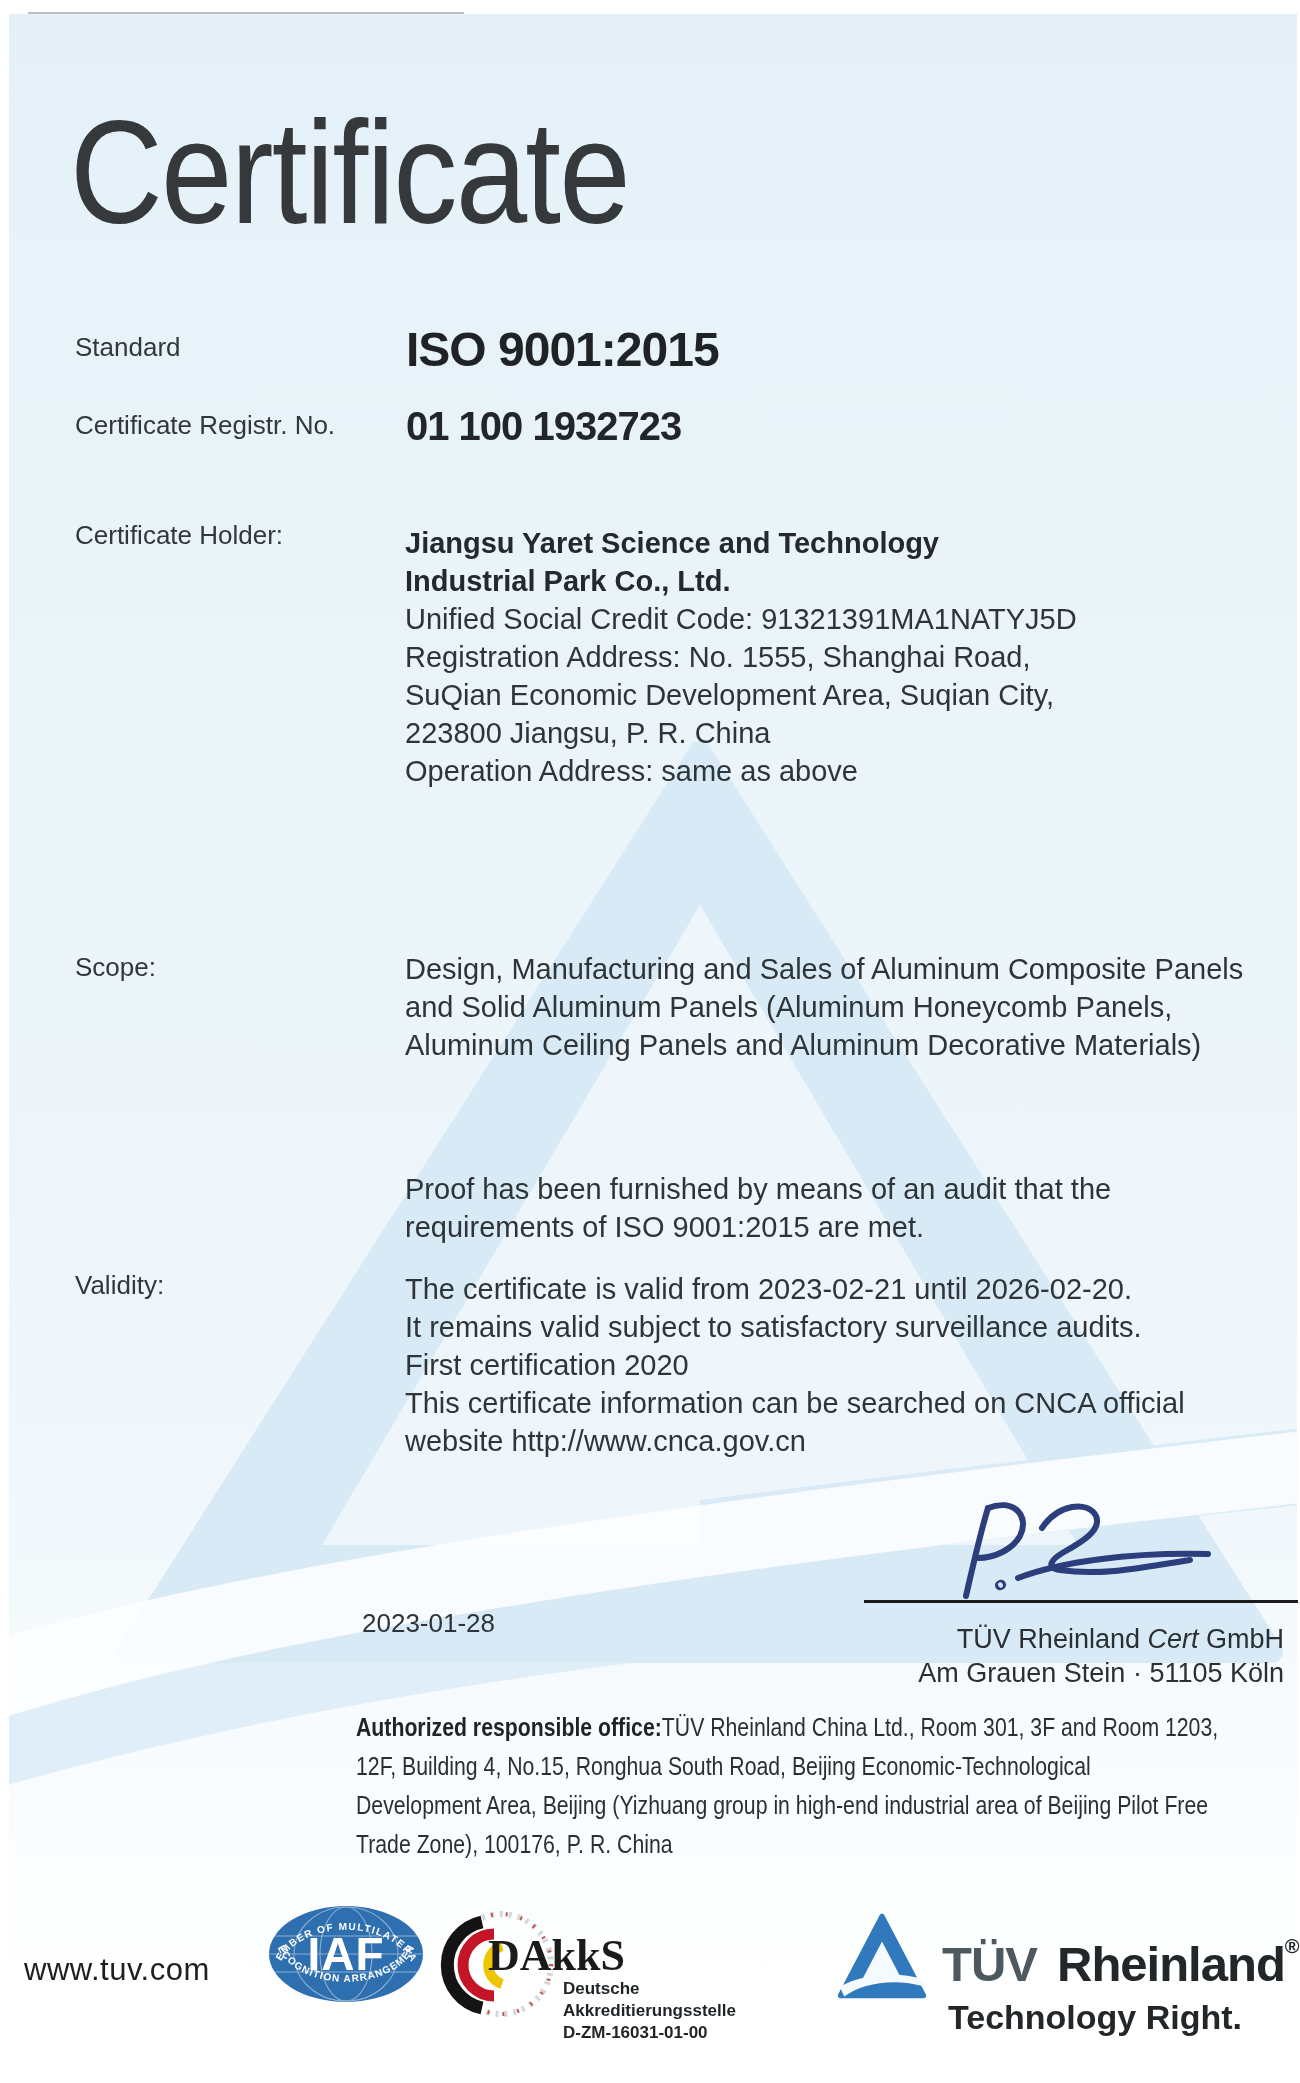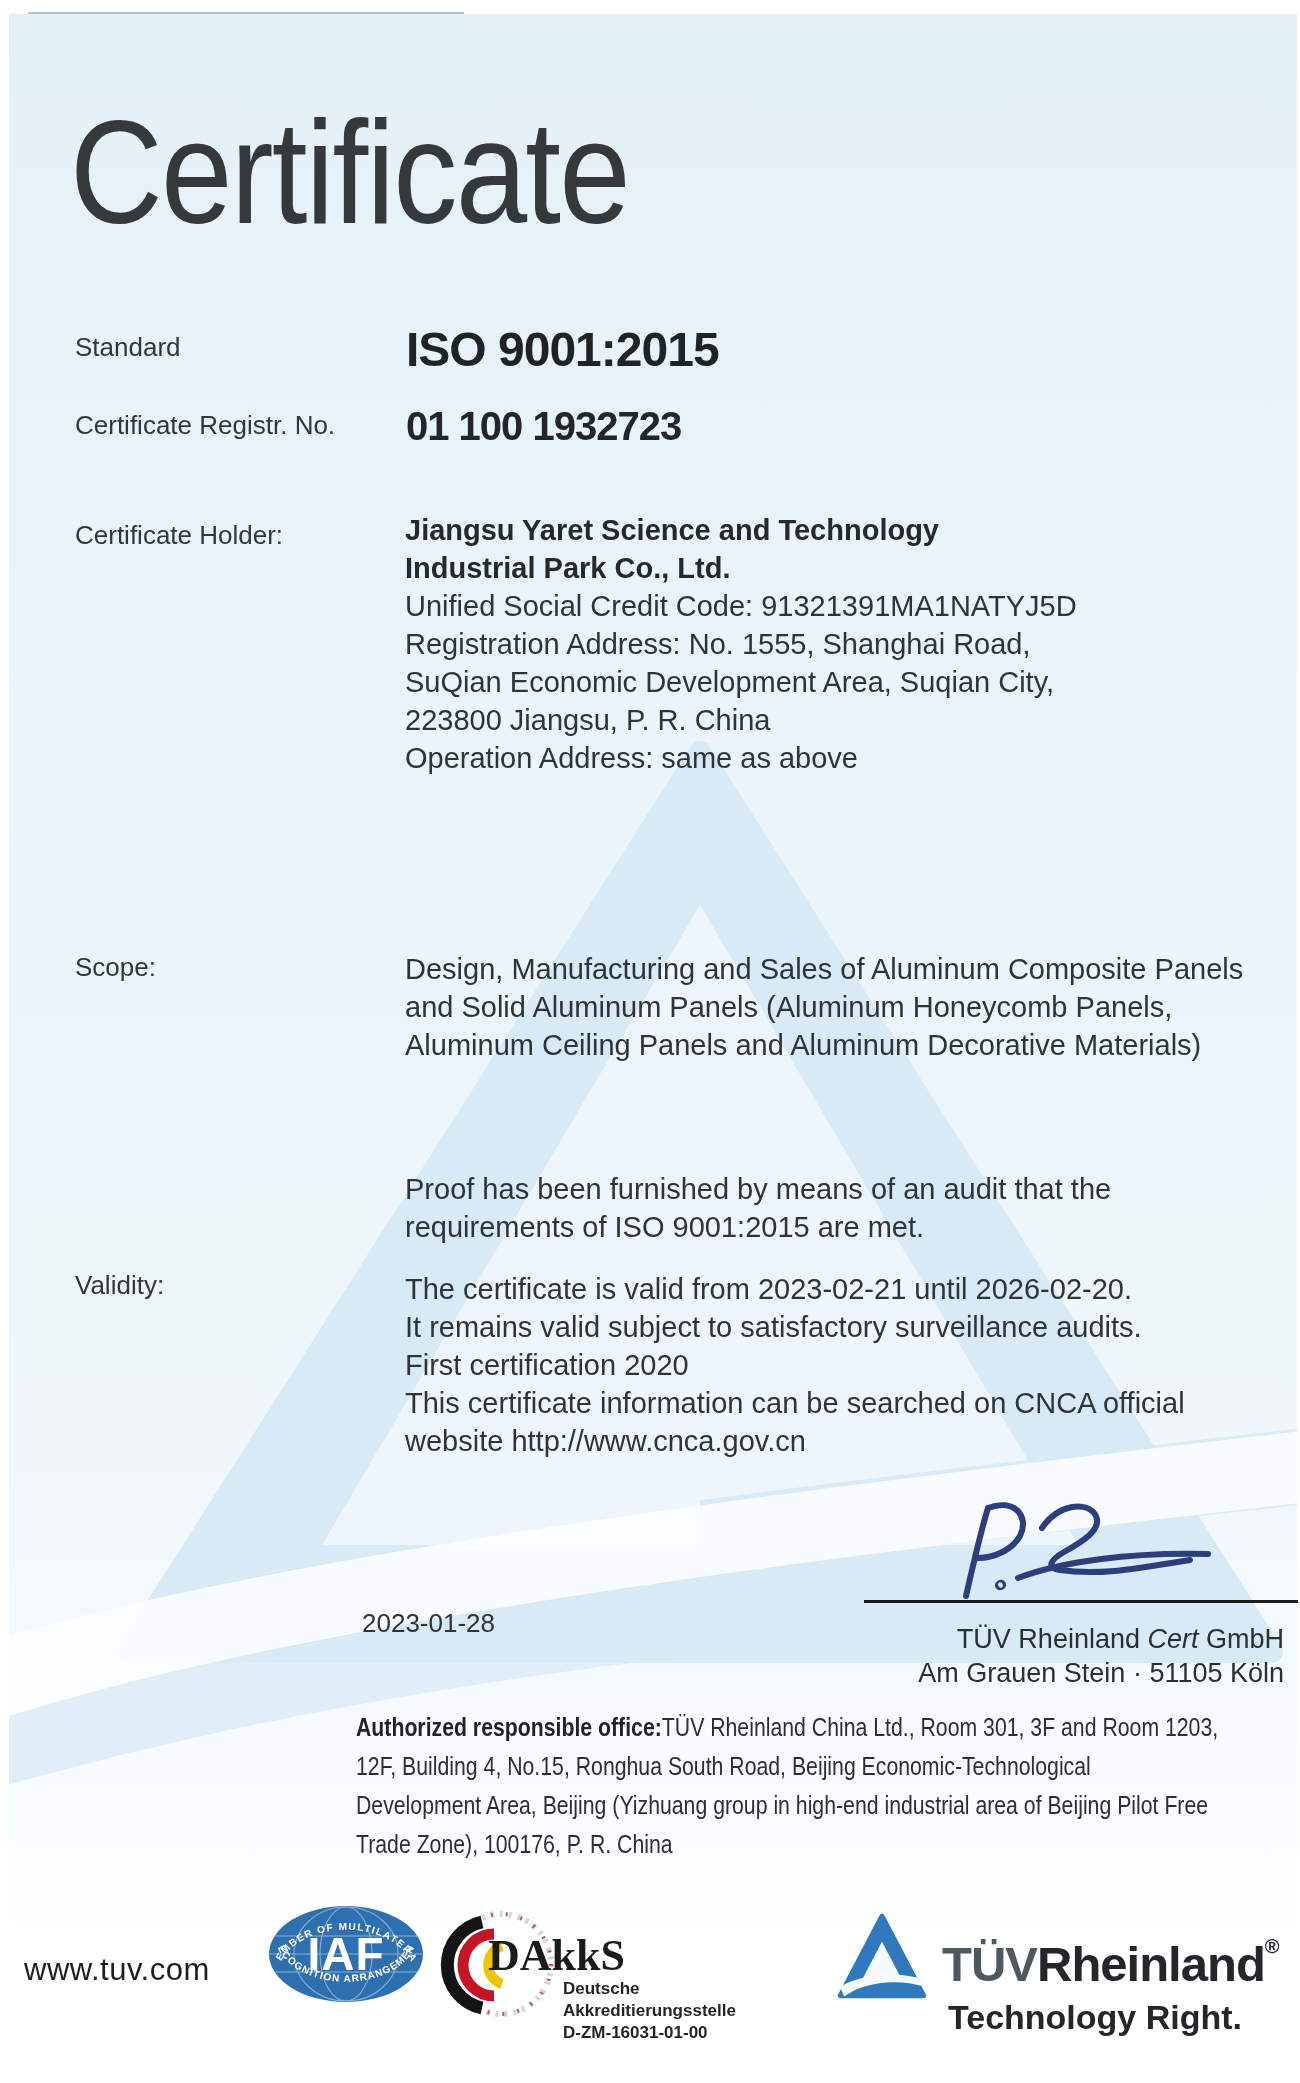--- a/index.html
+++ b/index.html
@@ -29,21 +29,21 @@
   .issuer{right:16px;top:1622px;text-align:right;font-size:27px;line-height:34px;color:#2b2f33;}
   .authorized{
     left:356px;top:1708px;font-size:25px;line-height:39px;color:#2b2f33;width:1100px;
     transform:scaleX(.85);transform-origin:left top;
   }
   .authorized div{white-space:nowrap;}
   .authorized .b{color:#1f2326;}
   .website{left:24px;top:1952px;font-size:31px;color:#1d1f21;letter-spacing:.5px;}
   .brand-text{left:942px;top:1936px;font-weight:bold;white-space:nowrap;line-height:1;}
   .brand-tuv{font-size:49px;color:#4e585f;letter-spacing:-1px;}
-  .brand-rhl{font-size:49px;color:#23272a;letter-spacing:-1px;}
+  .brand-rhl{font-size:49px;color:#23272a;letter-spacing:-1px;margin-left:20px;}
   .brand-reg{font-size:20px;color:#23272a;vertical-align:28px;}
   .tagline{left:948px;top:1998px;font-size:34px;font-weight:bold;color:#23272a;}
 </style>
 </head>
 <body>
 
 <div class="page">
 
   <svg class="abs" style="left:0;top:0" width="1300" height="2083" viewBox="0 0 1300 2083">
     <path d="M 700 752 L 128 1652 L 1272 1652 Z" fill="#d7eaf6" stroke="#d7eaf6" stroke-width="22" stroke-linejoin="round"></path>
@@ -60,21 +60,21 @@
 
   <div class="abs title nowrap">Certificate</div>
 
   <div class="abs lbl nowrap" style="top:332px">Standard</div>
   <div class="abs iso-val nowrap">ISO 9001:2015</div>
 
   <div class="abs lbl nowrap" style="top:410px">Certificate Registr. No.</div>
   <div class="abs reg-val nowrap">01 100 1932723</div>
 
   <div class="abs lbl nowrap" style="top:520px">Certificate Holder:</div>
-  <div class="abs tblock" style="top:511px">
+  <div class="abs tblock" style="top:524px">
     <div class="b">Jiangsu Yaret Science and Technology</div>
     <div class="b">Industrial Park Co., Ltd.</div>
     <div>Unified Social Credit Code: 91321391MA1NATYJ5D</div>
     <div>Registration Address: No. 1555, Shanghai Road,</div>
     <div>SuQian Economic Development Area, Suqian City,</div>
     <div>223800 Jiangsu, P. R. China</div>
     <div>Operation Address: same as above</div>
   </div>
 
   <div class="abs lbl nowrap" style="top:952px">Scope:</div>

